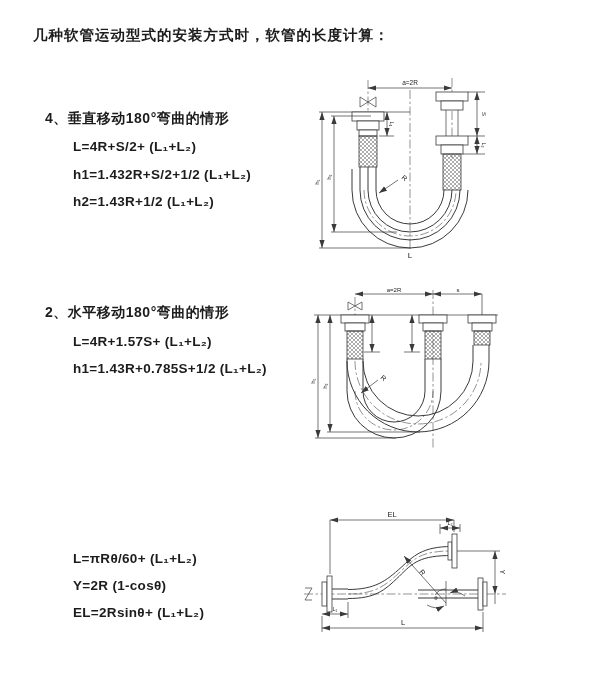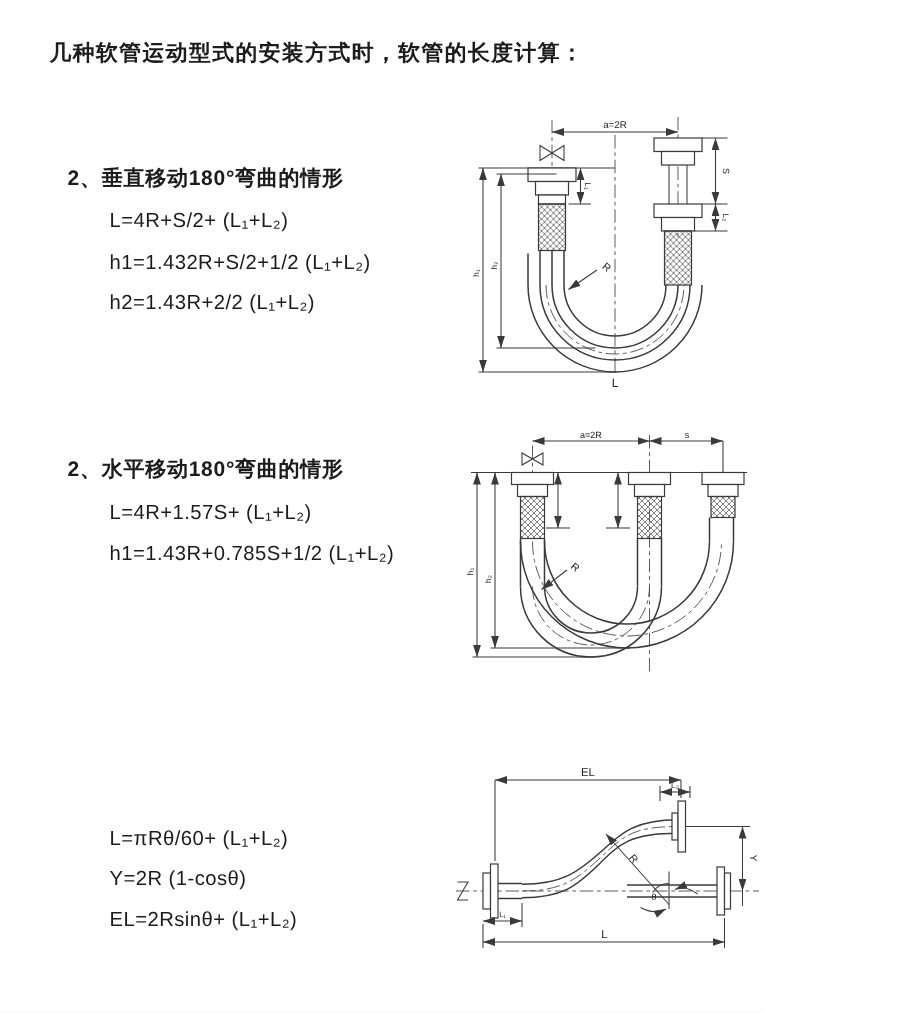--- a/index.html
+++ b/index.html
@@ -1,21 +1,21 @@
 <!DOCTYPE html>
 <html><head>
 <meta charset="utf-8">
 <style>
   html,body{margin:0;padding:0;}
   body{background:#f4f4f2;font-family:"Liberation Sans","DejaVu Sans",sans-serif;}
   #page{position:relative;width:600px;height:675px;background:#ffffff;overflow:hidden;padding-left:10px;}
   .t{position:absolute;color:#1c1c1c;white-space:nowrap;}
   .title{font-size:14.5px;font-weight:700;letter-spacing:1px;}
   .heading{font-size:14px;font-weight:700;letter-spacing:0.5px;}
-  .formula{font-size:13.5px;font-weight:400;letter-spacing:0.3px;}
+  .formula{font-size:13.5px;font-weight:700;letter-spacing:0.3px;}
   .dwg{position:absolute;}
   svg text{font-family:"Liberation Sans","DejaVu Sans",sans-serif;fill:#222;}
   .ln{stroke:#3a3a3a;stroke-width:0.7;fill:none;}
   .wall{stroke:#3a3a3a;stroke-width:1;fill:none;}
   .cl{stroke:#4a4a4a;stroke-width:0.6;fill:none;stroke-dasharray:9 2.5 2.5 2.5;}
   .fit{fill:#ffffff;stroke:#3a3a3a;stroke-width:0.8;}
   .brd{fill:url(#ht);stroke:#3a3a3a;stroke-width:0.8;}
 </style>
 </head>
 <body>
@@ -28,24 +28,24 @@
         <path d="M0,0 L8,2.6 L0,5.2 Z" fill="#3a3a3a"></path>
       </marker>
       <pattern id="ht" width="4" height="4" patternUnits="userSpaceOnUse">
         <path d="M0,0 L4,4 M4,0 L0,4" stroke="#5a5a5a" stroke-width="0.5"></path>
       </pattern>
     </defs>
   </svg>
 
   <div class="t title" style="left:33px;top:26px">几种软管运动型式的安装方式时，软管的长度计算：</div>
 
-  <div class="t heading" style="left:45px;top:110px">2、垂直移动180°弯曲的情形</div>
+  <div class="t heading" style="left:45px;top:110px">4、垂直移动180°弯曲的情形</div>
   <div class="t formula" style="left:73px;top:139px">L=4R+S/2+ (L₁+L₂)</div>
   <div class="t formula" style="left:73px;top:167px">h1=1.432R+S/2+1/2 (L₁+L₂)</div>
-  <div class="t formula" style="left:73px;top:194px">h2=1.43R+2/2 (L₁+L₂)</div>
+  <div class="t formula" style="left:73px;top:194px">h2=1.43R+1/2 (L₁+L₂)</div>
 
   <div class="t heading" style="left:45px;top:304px">2、水平移动180°弯曲的情形</div>
   <div class="t formula" style="left:73px;top:334px">L=4R+1.57S+ (L₁+L₂)</div>
   <div class="t formula" style="left:73px;top:361px">h1=1.43R+0.785S+1/2 (L₁+L₂)</div>
 
   <div class="t formula" style="left:73px;top:551px">L=πRθ/60+ (L₁+L₂)</div>
   <div class="t formula" style="left:73px;top:578px">Y=2R (1-cosθ)</div>
   <div class="t formula" style="left:73px;top:605px">EL=2Rsinθ+ (L₁+L₂)</div>
 
   <div class="dwg" style="left:315px;top:72px">

